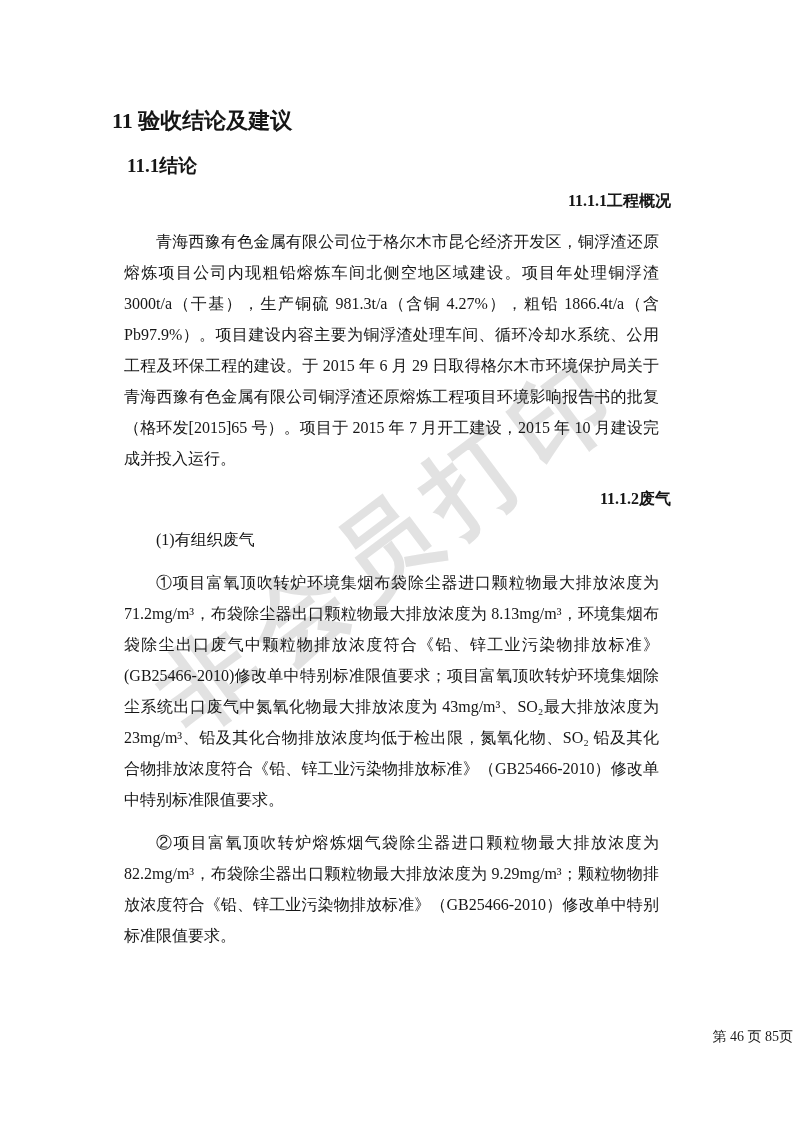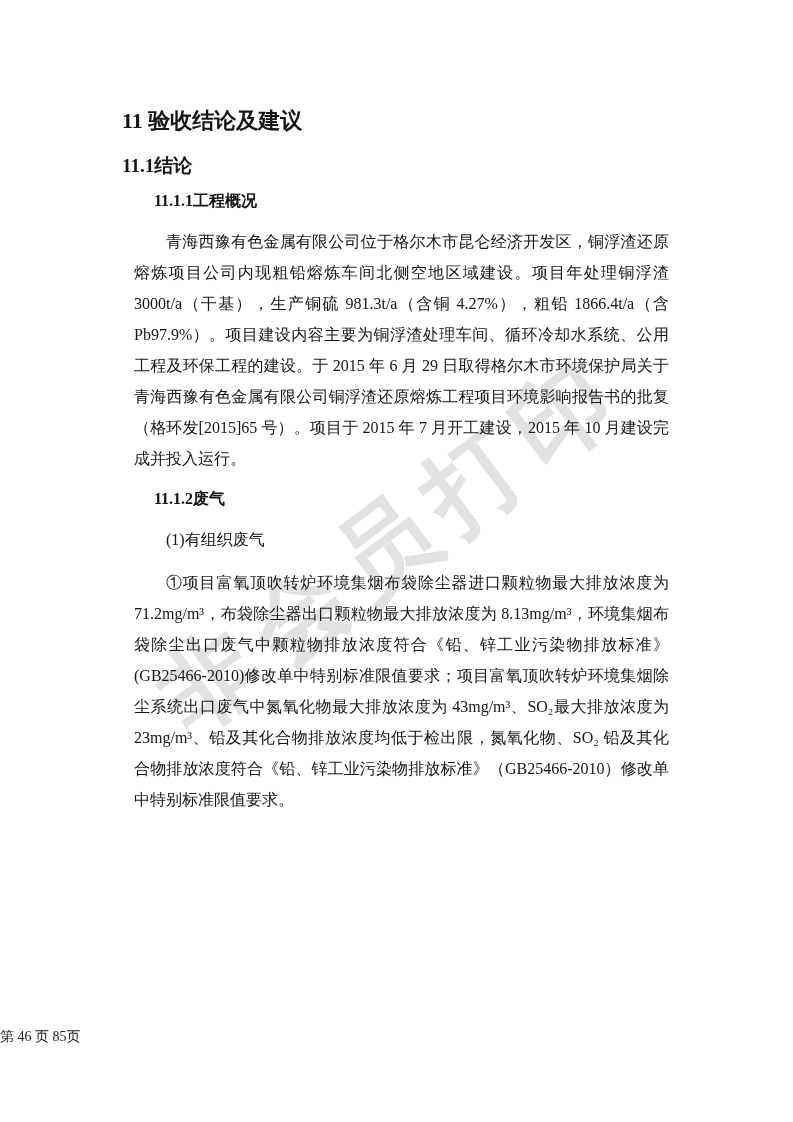--- a/index.html
+++ b/index.html
@@ -37,56 +37,57 @@
     left: 112px;
     font-size: 11.5px;
     font-style: italic;
     letter-spacing: 0.6px;
     color: #1c1c1c;
     z-index: 1;
   }
   .content {
     position: absolute;
     top: 104px;
-    left: 122px;
+    left: 112px;
     width: 559px;
     z-index: 1;
   }
   .content h1 {
     margin: 0;
     font-size: 22px;
     line-height: 34px;
     font-weight: bold;
   }
   .content h2 {
-    margin: 14px 0 0 0;
+    margin: 14px 0 0 15px;
     font-size: 19px;
     line-height: 28px;
     font-weight: bold;
   }
   .content h3 {
     margin: 8px 0 0 0;
     font-size: 16px;
     line-height: 26px;
     font-weight: bold;
     text-indent: 2em;
+    text-align: right;
   }
   .content p {
     margin: 12px;
     font-size: 16px;
     line-height: 31px;
     text-align: justify;
     text-indent: 2em;
   }
   .doc-footer {
     position: absolute;
     top: 1028px;
     left: 0;
     width: 100%;
-    text-align: left;
+    text-align: right;
     font-size: 14px;
     color: #1a1a1a;
     z-index: 1;
   }
 </style>
 </head>
 <body>
 
 <div class="page">
 
@@ -103,19 +104,20 @@
 
     <p>青海西豫有色金属有限公司位于格尔木市昆仑经济开发区，铜浮渣还原熔炼项目公司内现粗铅熔炼车间北侧空地区域建设。项目年处理铜浮渣 3000t/a（干基），生产铜硫 981.3t/a（含铜 4.27%），粗铅 1866.4t/a（含 Pb97.9%）。项目建设内容主要为铜浮渣处理车间、循环冷却水系统、公用工程及环保工程的建设。于 2015 年 6 月 29 日取得格尔木市环境保护局关于青海西豫有色金属有限公司铜浮渣还原熔炼工程项目环境影响报告书的批复（格环发[2015]65 号）。项目于 2015 年 7 月开工建设，2015 年 10 月建设完成并投入运行。</p>
 
 
     <h3>11.1.2废气</h3>
 
     <p>(1)有组织废气</p>
 
     <p>①项目富氧顶吹转炉环境集烟布袋除尘器进口颗粒物最大排放浓度为 71.2mg/m³，布袋除尘器出口颗粒物最大排放浓度为 8.13mg/m³，环境集烟布袋除尘出口废气中颗粒物排放浓度符合《铅、锌工业污染物排放标准》(GB25466-2010)修改单中特别标准限值要求；项目富氧顶吹转炉环境集烟除尘系统出口废气中氮氧化物最大排放浓度为 43mg/m³、SO₂最大排放浓度为 23mg/m³、铅及其化合物排放浓度均低于检出限，氮氧化物、SO₂ 铅及其化合物排放浓度符合《铅、锌工业污染物排放标准》（GB25466-2010）修改单中特别标准限值要求。</p>
 
+    <p>②项目富氧顶吹转炉熔炼烟气袋除尘器进口颗粒物最大排放浓度为 82.2mg/m³，布袋除尘器出口颗粒物最大排放浓度为 9.29mg/m³；颗粒物物排放浓度符合《铅、锌工业污染物排放标准》（GB25466-2010）修改单中特别标准限值要求。</p>
 
 
   </div>
 
   <div class="doc-footer">第 46 页 85页</div>
 
 </div>
 
 </body></html>

